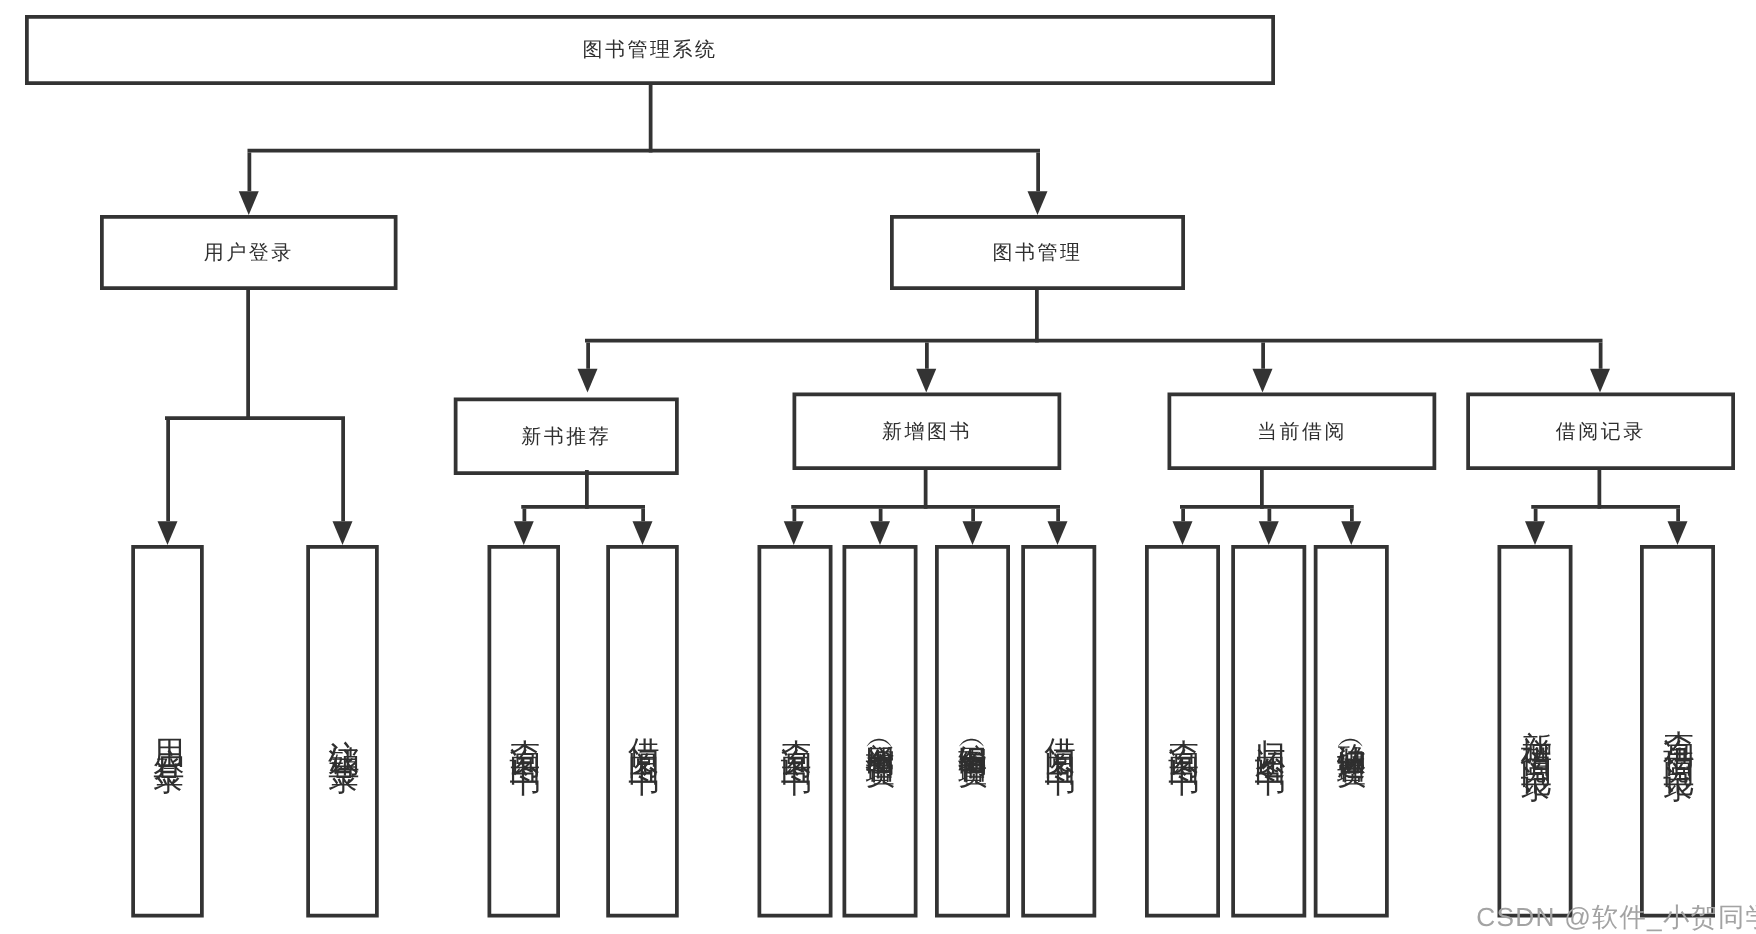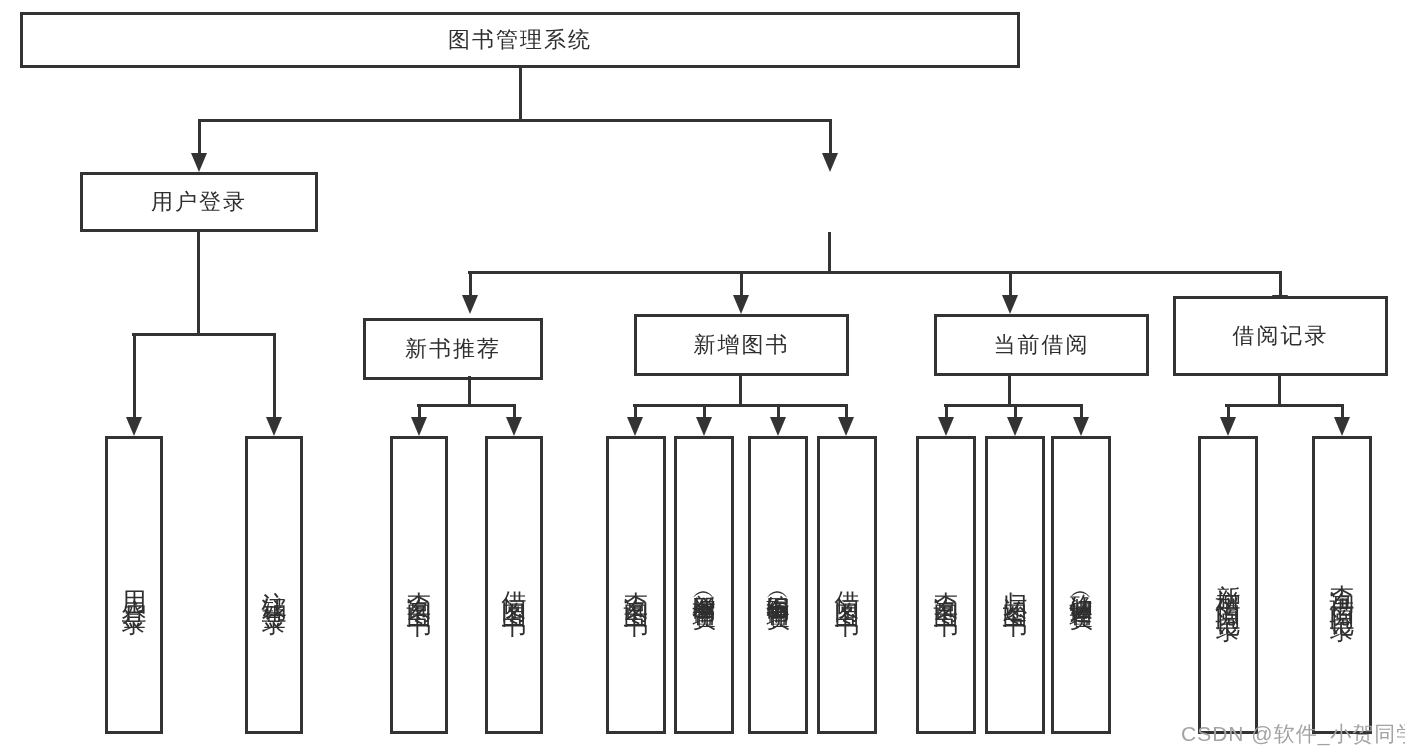--- a/index.html
+++ b/index.html
@@ -20,21 +20,21 @@
   .stage{position:absolute;inset:0;}
   
   .hnode{
     position:absolute;
     border:3px solid var(--line);
     background:#fff;
     box-sizing:border-box;
     display:flex;align-items:center;justify-content:center;
   }
   .hlabel{
-    font-size:22px;
+    font-size:16px;
     letter-spacing:2px;
     color:var(--text);
     white-space:nowrap;
   }
   .leaf{
     position:absolute;
     top:436px;width:58px;height:298px;
     border:3px solid var(--line);
     background:#fff;
     box-sizing:border-box;
@@ -92,20 +92,23 @@
       <div class="head"></div>
     </div>
   <div class="drop" style="left:822px;top:122px;height:50px">
       <div class="stem"></div>
       <div class="head"></div>
     </div>
 
   <div class="hnode" style="left:80px;top:172px;width:238px;height:60px">
     <span class="hlabel">用户登录</span>
   </div>
+  <div class="hnode" style="left:712px;top:172px;width:236px;height:60px">
+    <span class="hlabel">图书管理</span>
+  </div>
 
   <div class="vl" style="left:197px;top:232px;height:104px"></div>
   <div class="hl" style="left:132px;top:333px;width:144px"></div>
   <div class="drop" style="left:126px;top:336px;height:100px">
       <div class="stem"></div>
       <div class="head"></div>
     </div>
   <div class="drop" style="left:266px;top:336px;height:100px">
       <div class="stem"></div>
       <div class="head"></div>
@@ -132,21 +135,21 @@
 
   <div class="hnode" style="left:363px;top:318px;width:180px;height:62px">
     <span class="hlabel">新书推荐</span>
   </div>
   <div class="hnode" style="left:634px;top:314px;width:215px;height:62px">
     <span class="hlabel">新增图书</span>
   </div>
   <div class="hnode" style="left:934px;top:314px;width:215px;height:62px">
     <span class="hlabel">当前借阅</span>
   </div>
-  <div class="hnode" style="left:1173px;top:296px;width:215px;height:80px">
+  <div class="hnode" style="left:1173px;top:314px;width:215px;height:62px">
     <span class="hlabel">借阅记录</span>
   </div>
 
   <div class="vl" style="left:468px;top:376px;height:31px"></div>
   <div class="hl" style="left:417px;top:404px;width:99px"></div>
   <div class="drop" style="left:411px;top:407px;height:29px">
       <div class="stem"></div>
       <div class="head"></div>
     </div>
   <div class="drop" style="left:506px;top:407px;height:29px">

